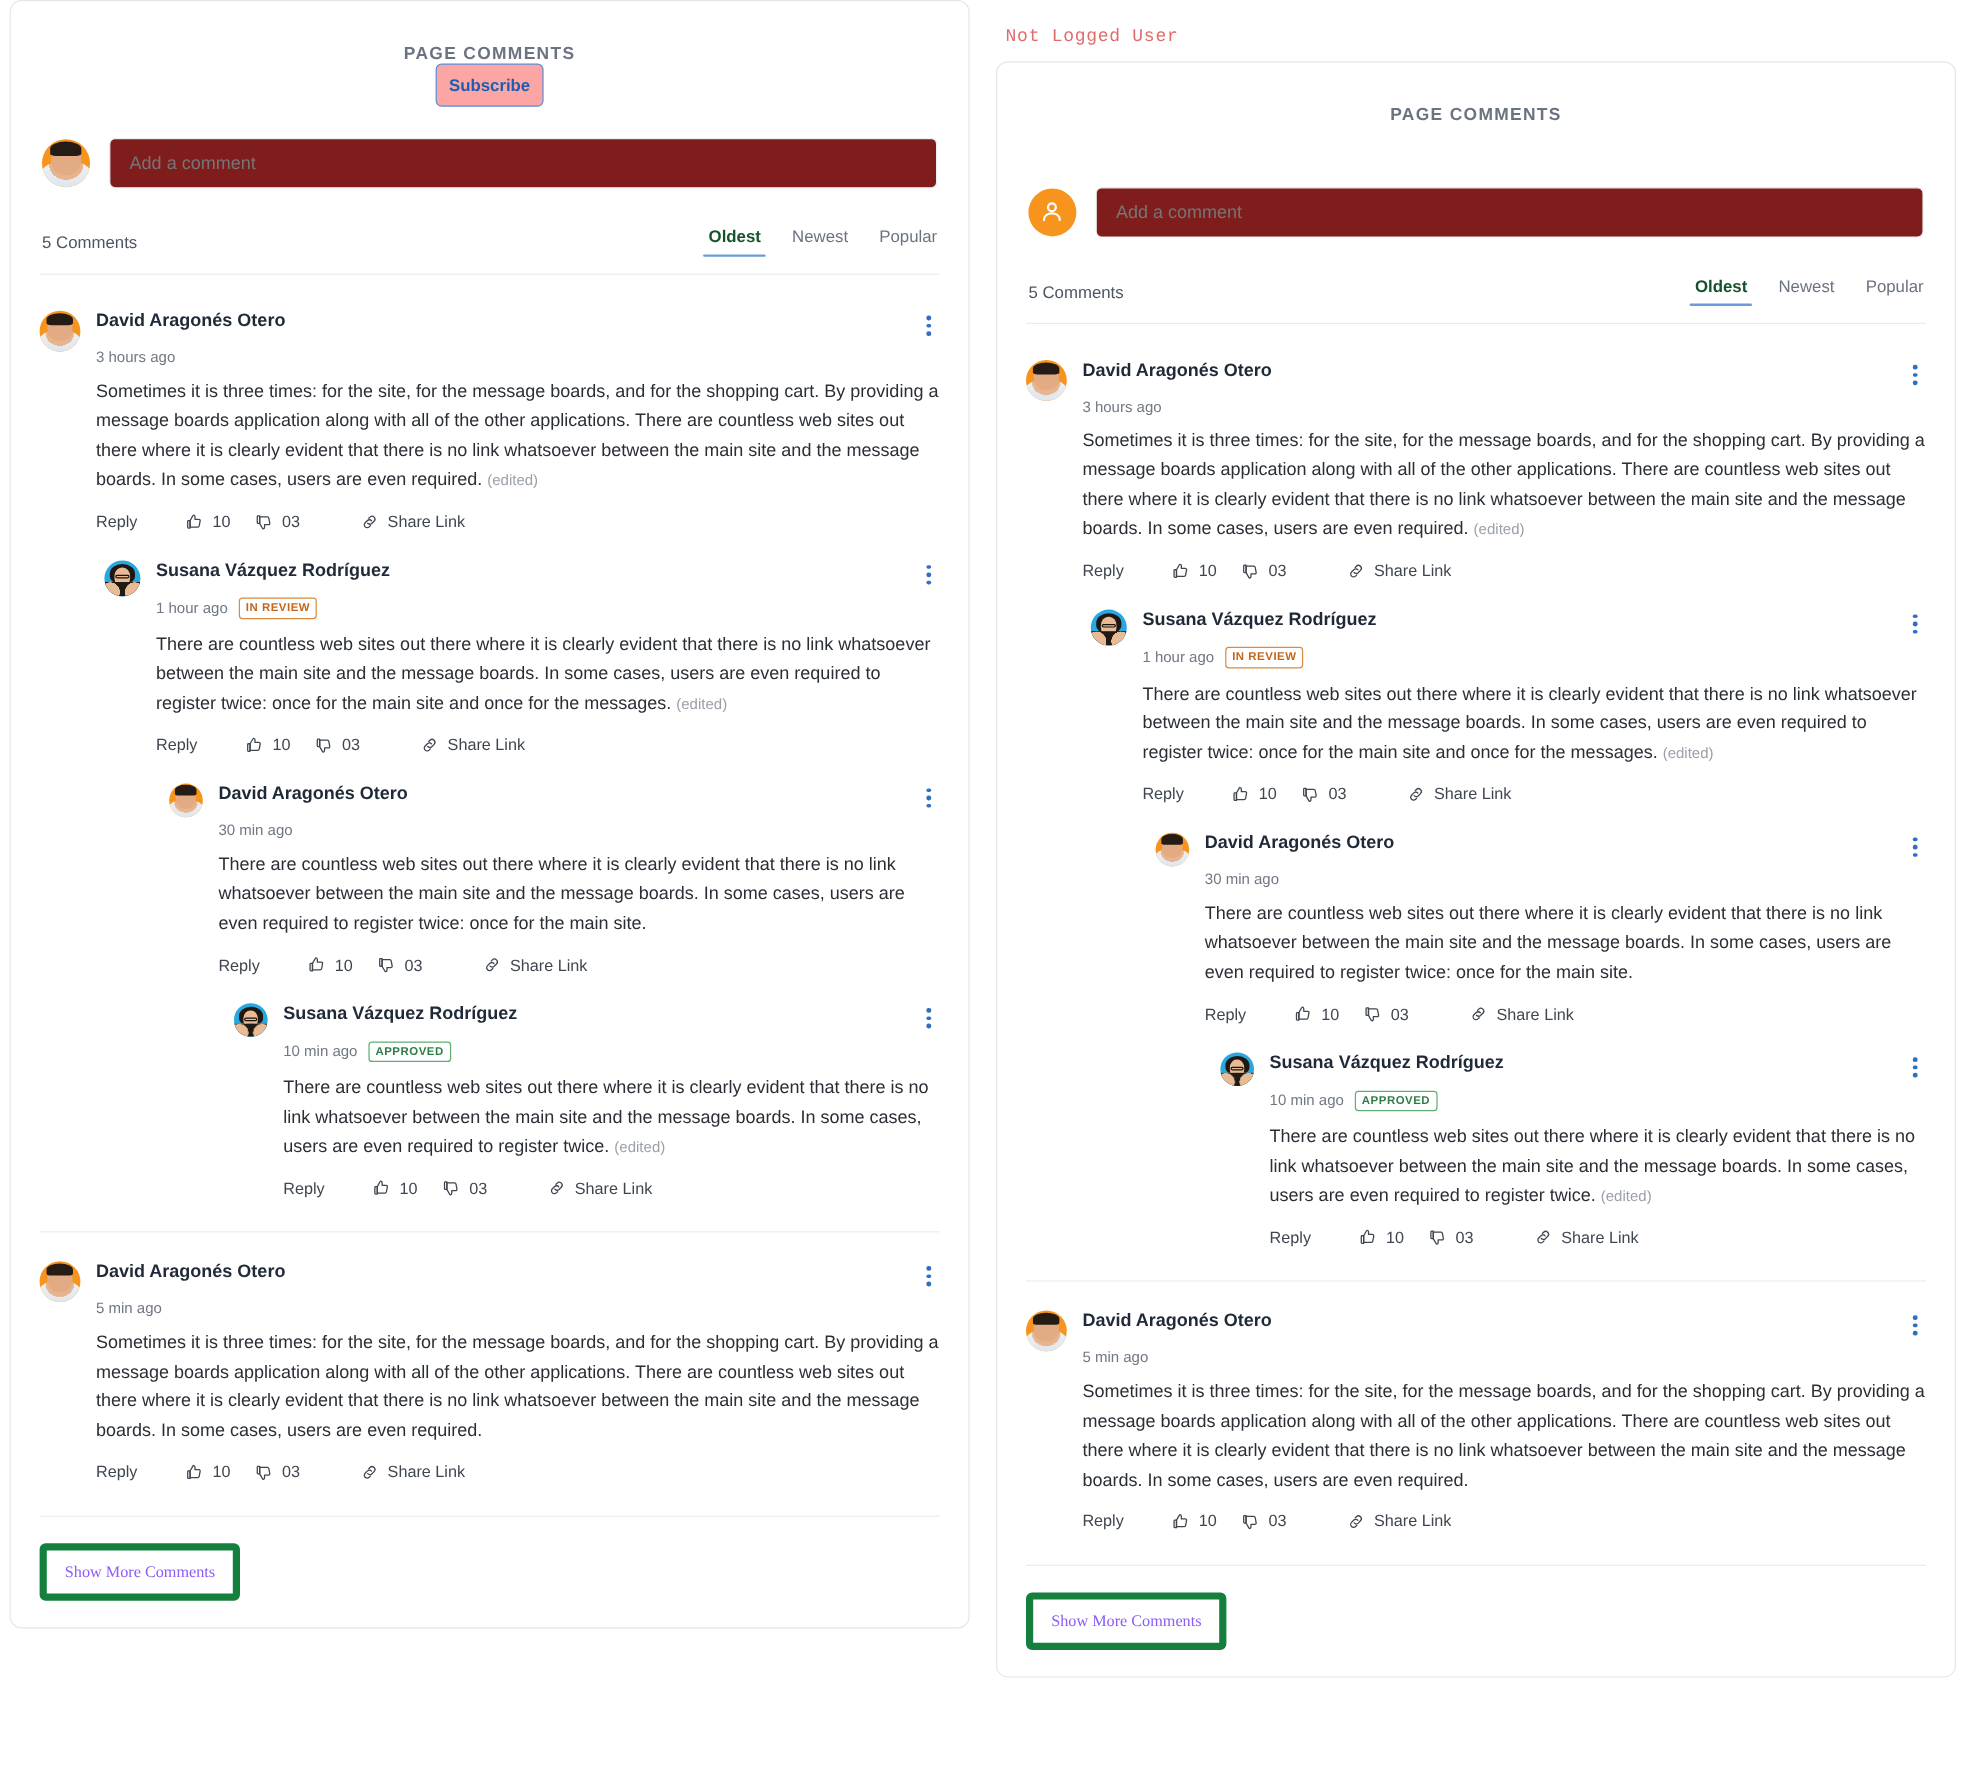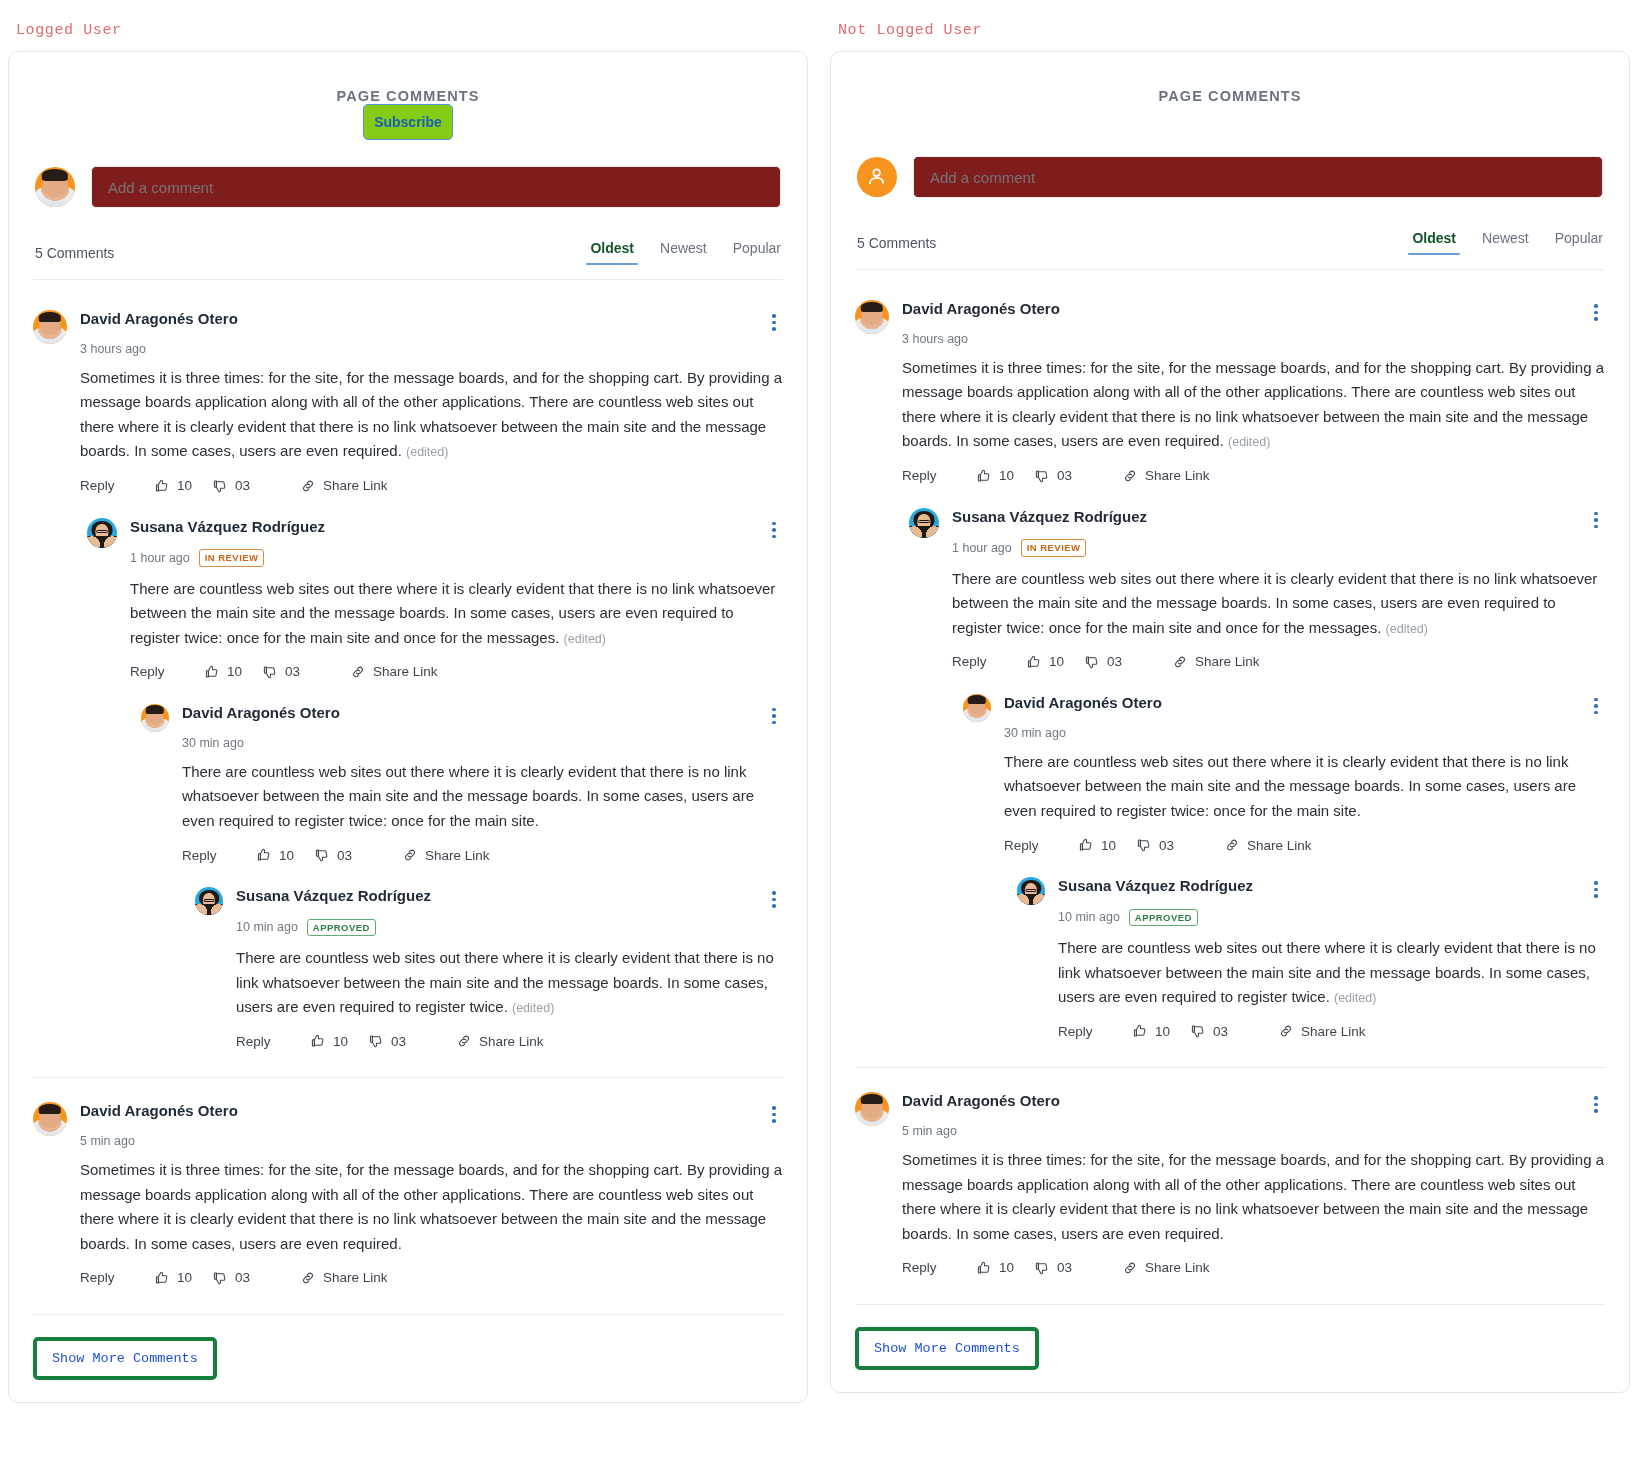--- a/index.html
+++ b/index.html
@@ -38,21 +38,21 @@
   }
   .panel-title {
     font-size: 14.5px;
     font-weight: 600;
     letter-spacing: 1.1px;
     color: #6b7280;
   }
   .subscribe-btn {
     border: 1px solid #5b8dd6;
     color: #1a5fb4;
-    background: #84cc16;
+    background: #fca5a5;
     border-radius: 5px;
     font-size: 14px;
     font-weight: 700;
     padding: 9px 10px;
     cursor: pointer;
     font-family: "Liberation Sans", sans-serif;
   }
 
   
   .composer { display: flex; align-items: center; gap: 16px; padding: 26px 2px 0 2px; }
@@ -208,33 +208,32 @@
   .act.reply { font-weight: 400; width: 74px; }
   .act.up { width: 58px; }
   .act.down { width: 88px; }
   .act svg { width: 16px; height: 16px; display: block; }
   .num { color: #3f4650; }
 
   .thread-sep { border-bottom: 1px solid #e9ebee; margin-top: 28px; }
 
   .footer-bar { border-top: 1px solid #e9ebee; margin-top: 28px; padding-top: 22px; }
   .show-more {
-    border: 4px solid #15803d; background: #fff;
+    border: 6px solid #15803d; background: #fff;
     border-radius: 5px; padding: 10px 15px;
-    font-size: 13.5px; color: #1d4ed8; cursor: pointer;
-    font-family: Liberation Mono, monospace;
+    font-size: 13.5px; color: #8b5cf6; cursor: pointer;
+    font-family: Liberation Serif, serif;
   }
   .body-indent { padding-left: 0; }
 </style>
 </head>
 <body>
 
 <div class="stage">
   <div class="column">
-    <div class="col-label">Logged User</div>
     <div class="panel">
       <div class="panel-head">
         <div class="panel-title">PAGE COMMENTS</div>
         <button class="subscribe-btn">Subscribe</button>
       </div>
       <div class="composer">
         <div class="avatar av-40 face-david">
             <span class="hair-david"></span>
           </div>
         <input class="comment-input" placeholder="Add a comment" style="">

